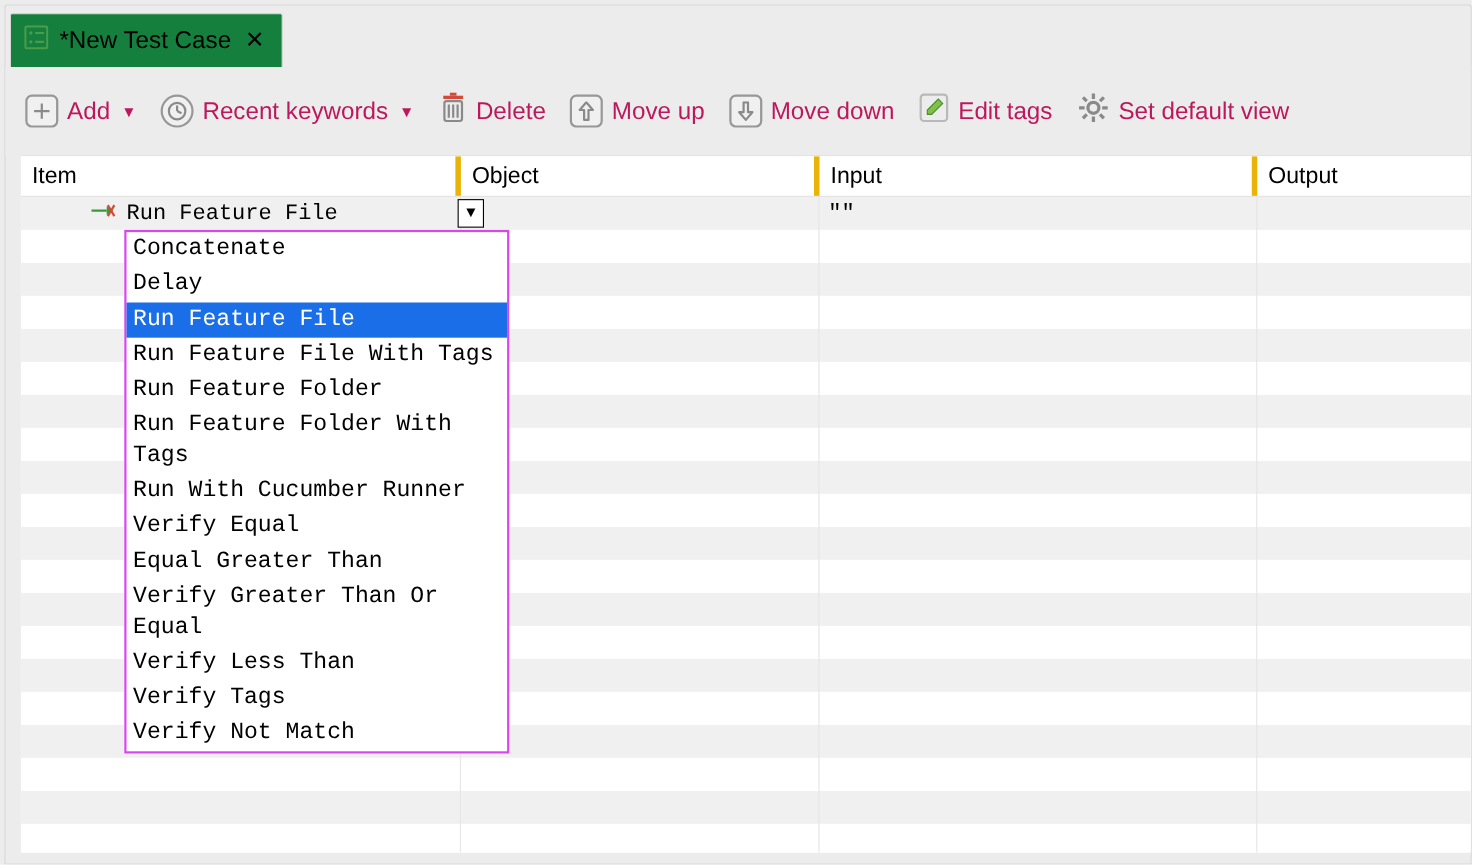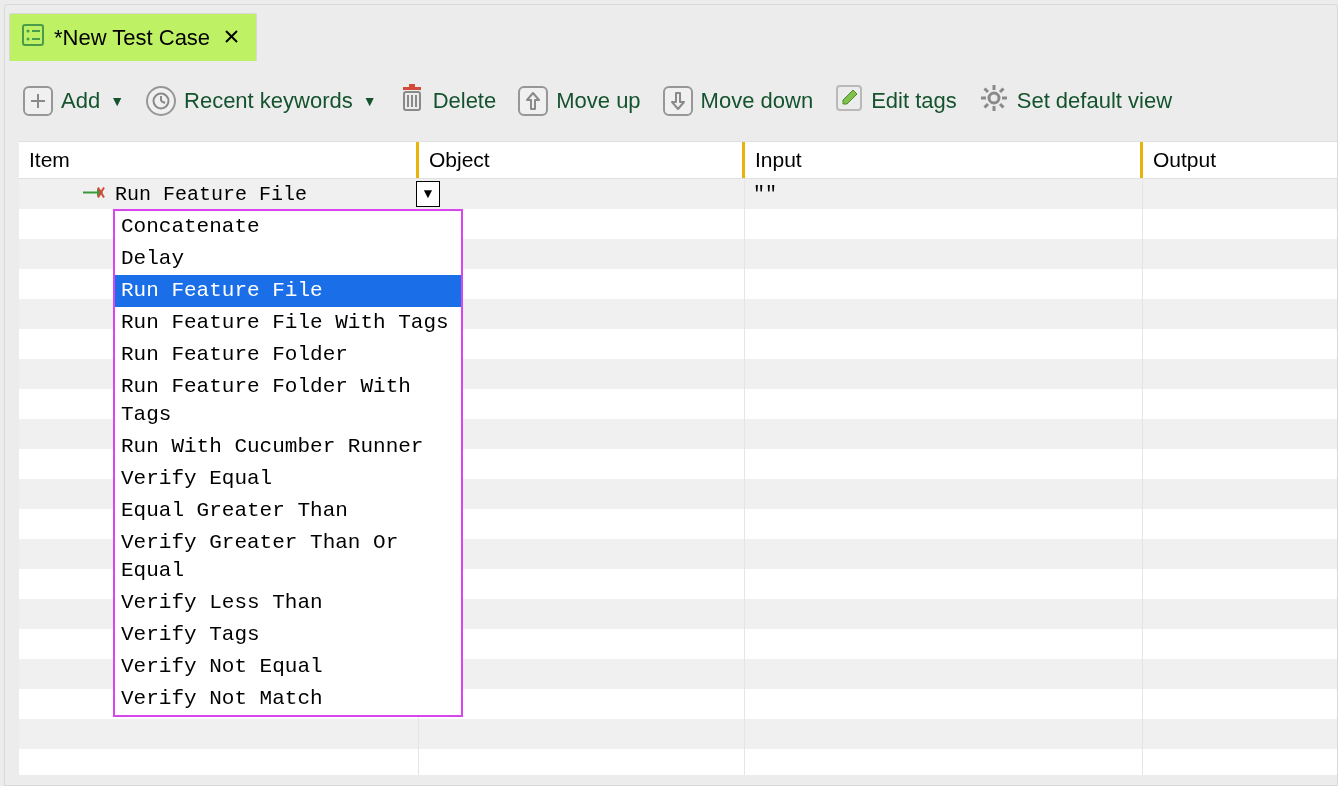--- a/index.html
+++ b/index.html
@@ -28,21 +28,21 @@
   .tab-bar {
     display: flex;
     align-items: flex-end;
     height: 56px;
     padding-top: 2px;
   }
   .tab {
     display: flex;
     align-items: center;
     gap: 10px;
-    background: #bef264;
+    background: #15803d;
     border: 1px solid #d8d8d8;
     border-bottom: none;
     padding: 10px 16px 10px 12px;
     margin-left: 4px;
     border-radius: 2px 2px 0 0;
   }
   .tab-title { font-size: 22px; }
   .tab .close { margin-left: 4px; cursor: pointer; }
 
   
@@ -52,21 +52,21 @@
     gap: 22px;
     padding: 22px 18px;
     background: #ececec;
   }
   .tbtn {
     display: inline-flex;
     align-items: center;
     gap: 8px;
     cursor: pointer;
     font-size: 22px;
-    color: #14532d;
+    color: #be185d;
   }
   .iconbox {
     width: 30px;
     height: 30px;
     border: 2px solid #979797;
     border-radius: 6px;
     display: inline-flex;
     align-items: center;
     justify-content: center;
     background: #f0f0f0;
@@ -85,21 +85,21 @@
   }
   .thead {
     display: grid;
     grid-template-columns: 400px 326px 398px 1fr;
     background: #fff;
     border-bottom: 1px solid #e0e0e0;
   }
   .thead .th {
     padding: 6px 10px;
     font-size: 21px;
-    border-right: 3px solid #eab308;
+    border-right: 5px solid #eab308;
   }
   .thead .th:last-child { border-right: none; }
 
   .tbody {
     position: relative;
     font-family: Liberation Mono, monospace;
   }
   .row {
     display: grid;
     grid-template-columns: 400px 326px 398px 1fr;
@@ -429,20 +429,19 @@
           <div class="dd-item selected">Run Feature File</div>
           <div class="dd-item">Run Feature File With Tags</div>
           <div class="dd-item">Run Feature Folder</div>
           <div class="dd-item">Run Feature Folder With Tags</div>
           <div class="dd-item">Run With Cucumber Runner</div>
           <div class="dd-item">Verify Equal</div>
           <div class="dd-item">Equal Greater Than</div>
           <div class="dd-item">Verify Greater Than Or Equal</div>
           <div class="dd-item">Verify Less Than</div>
           <div class="dd-item">Verify Tags</div>
-          <div class="dd-item">Verify Not Equal</div>
           <div class="dd-item">Verify Not Match</div>
         </div>
 
     </div>
   </div>
 
 </div>
 
 </body></html>

